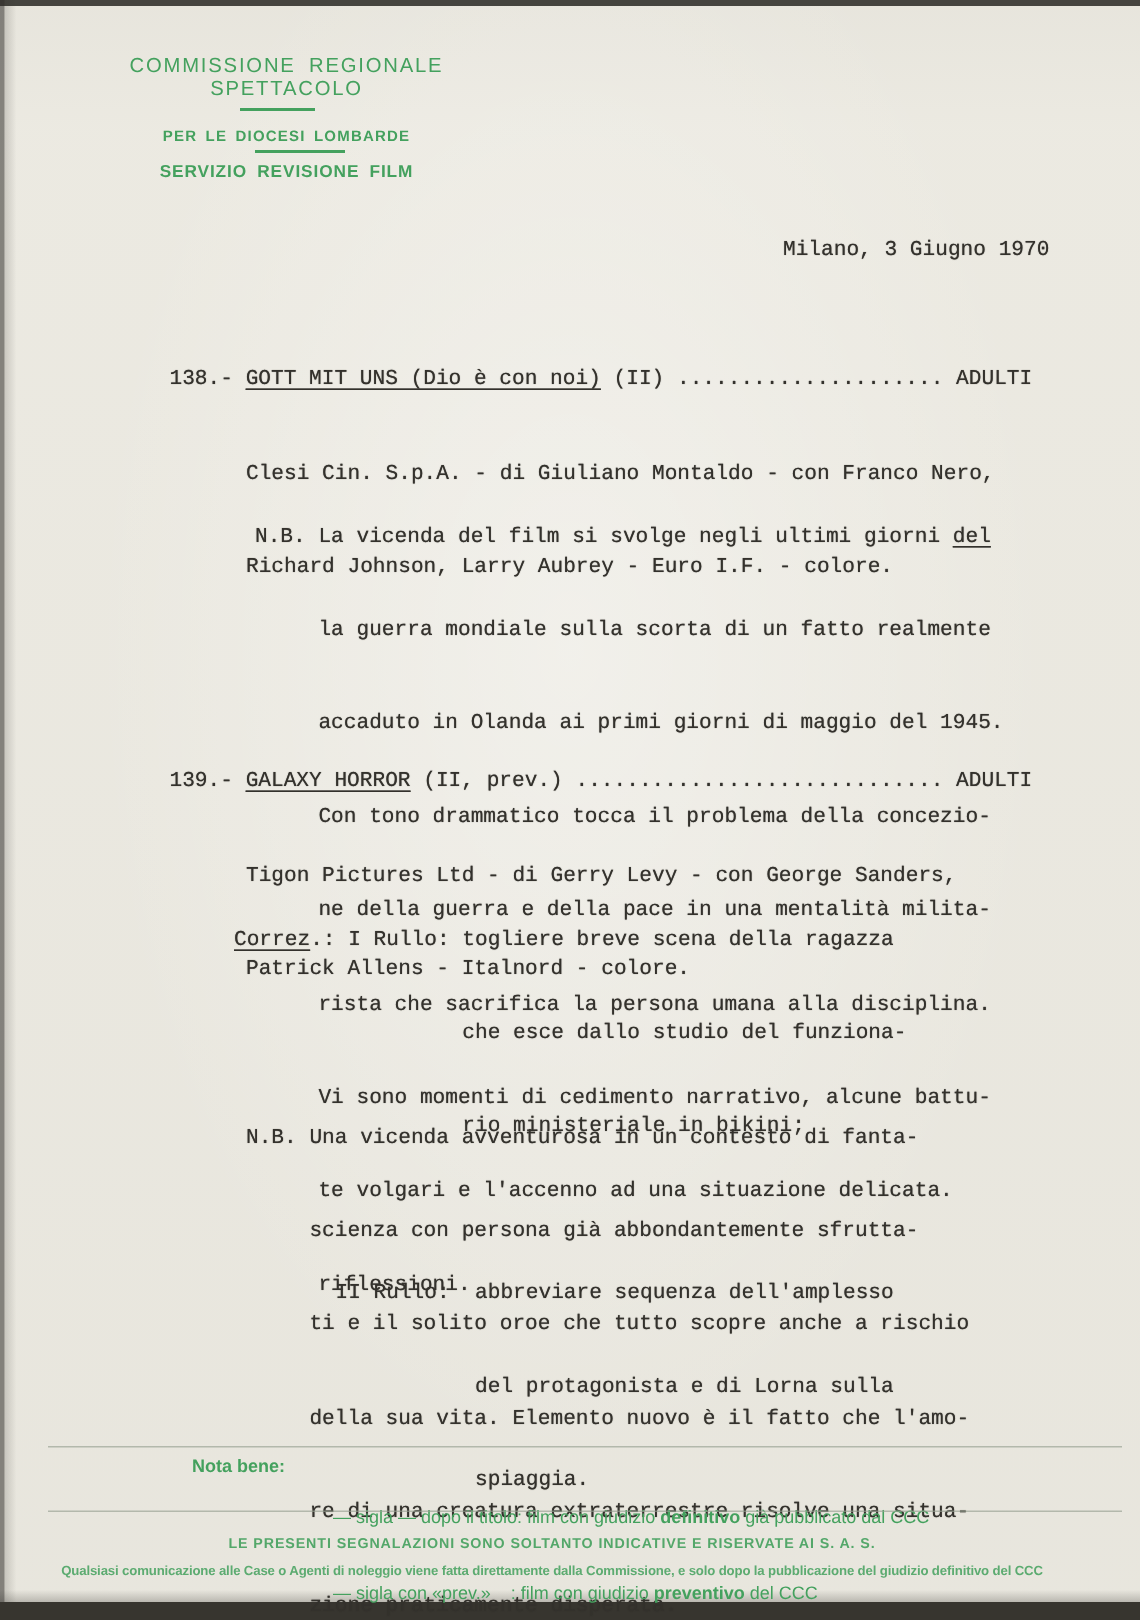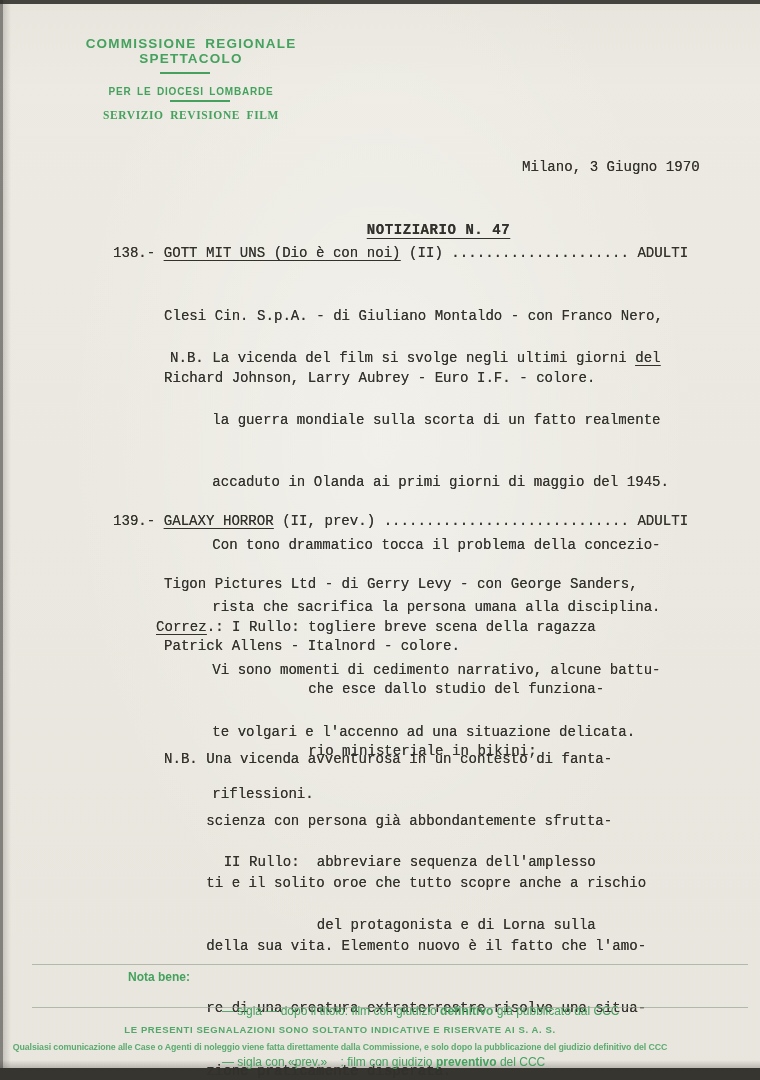--- a/index.html
+++ b/index.html
@@ -21,33 +21,33 @@
     font-family:"Liberation Mono","DejaVu Sans Mono",monospace;
     font-size:14.1px;line-height:20.8px;color:var(--ink,#33312c);
     white-space:pre;text-shadow:0 0 0.6px rgba(51,49,44,0.78);
   }
   .abs{position:absolute;}
   .line{display:block;white-space:pre;}
   .u{text-decoration:underline;text-underline-offset:3px;}
   .spacer7{height:7px;}
 
   .letterhead{left:40px;top:36px;width:302px;text-align:center;color:var(--green,#44a15e);}
-  .lh1{font-size:13.5px;font-weight:bold;letter-spacing:1.2px;word-spacing:4px;}
+  .lh1{font-size:13.5px;font-weight:normal;letter-spacing:1.2px;word-spacing:4px;}
   .lh2{font-size:10px;font-weight:bold;letter-spacing:0.8px;word-spacing:2px;margin-top:20px;}
-  .lh3{font-size:11.5px;font-weight:bold;letter-spacing:0.6px;word-spacing:3px;margin-top:12px;font-family:Liberation Serif, serif;}
+  .lh3{font-size:11.5px;font-weight:bold;letter-spacing:0.6px;word-spacing:3px;margin-top:12px;}
   .lh-rule{position:absolute;height:1.5px;background:var(--green,#44a15e);}
 
   .doc-title{font-weight:bold;letter-spacing:0.5px;}
   .doc-title .u{text-underline-offset:4px;}
 
   .nota{position:absolute;color:var(--green,#44a15e);font-size:12px;line-height:17px;white-space:pre;}
   .nota b{font-weight:bold;}
   .rule{position:absolute;left:32px;width:716px;height:1px;background:rgba(150,160,145,0.65);}
 
-  .footer-line{position:absolute;left:0;width:680px;text-align:center;color:var(--green,#44a15e);}
+  .footer-line{position:absolute;left:0;width:680px;text-align:center;color:var(--green,#44a15e);padding-left:28px;}
   .f1{font-size:9.5px;letter-spacing:0.6px;font-weight:bold;opacity:0.9;}
   .f2{font-size:8.8px;letter-spacing:-0.1px;font-weight:bold;opacity:0.85;}
 </style>
 </head>
 <body>
 
 <div class="page">
 
   <div class="edge edge-top"></div>
   <div class="edge edge-left"></div>
@@ -58,56 +58,55 @@
   <div class="abs letterhead">
     <div class="lh1">COMMISSIONE REGIONALE SPETTACOLO</div>
     <div class="lh2">PER LE DIOCESI LOMBARDE</div>
     <div class="lh3">SERVIZIO REVISIONE FILM</div>
   </div>
   <div class="lh-rule" style="left:160px;top:72px;width:50px;"></div>
   <div class="lh-rule" style="left:170px;top:100px;width:60px;"></div>
 
   <div class="abs mono" style="left:522px;top:157px;">Milano, 3 Giugno 1970</div>
 
-  <div class="abs mono doc-title" style="left:331px;top:199px;">
-    <span class="u">NOTIZIARIO N. 47</span>
-  </div>
 
   <div class="abs mono line" style="left:113px;top:243px;text-align:center;"><span>138.- </span><span class="u">GOTT MIT UNS (Dio è con noi)</span><span> (II) ..................... </span><span>ADULTI</span></div>
 
   <div class="abs mono" style="left:164px;top:264px;">
     <div class="line">Clesi Cin. S.p.A. - di Giuliano Montaldo - con Franco Nero,</div>
     <div class="line">Richard Johnson, Larry Aubrey - Euro I.F. - colore.</div>
   </div>
 
   <div class="abs mono" style="left:170px;top:306px;">
     <div class="line"><span>N.B. La vicenda del film si svolge negli ultimi giorni </span><span class="u">del</span></div>
     <div class="line">     la guerra mondiale sulla scorta di un fatto realmente</div>
     <div class="line">     accaduto in Olanda ai primi giorni di maggio del 1945.</div>
     <div class="line">     Con tono drammatico tocca il problema della concezio-</div>
+    <div class="line">     ne della guerra e della pace in una mentalità milita-</div>
     <div class="line">     rista che sacrifica la persona umana alla disciplina.</div>
     <div class="line">     Vi sono momenti di cedimento narrativo, alcune battu-</div>
     <div class="line">     te volgari e l'accenno ad una situazione delicata.</div>
     <div class="line">     riflessioni.</div>
   </div>
 
   <div class="abs mono line" style="left:113px;top:511px;"><span>139.- </span><span class="u">GALAXY HORROR</span><span> (II, prev.) ............................. </span><span>ADULTI</span></div>
 
   <div class="abs mono" style="left:164px;top:532px;">
     <div class="line">Tigon Pictures Ltd - di Gerry Levy - con George Sanders,</div>
     <div class="line">Patrick Allens - Italnord - colore.</div>
   </div>
 
   <div class="abs mono" style="left:156px;top:575px;">
     <div class="line"><span class="u">Correz</span><span>.: I Rullo: togliere breve scena della ragazza</span></div>
     <div class="line">                  che esce dallo studio del funziona-</div>
     <div class="line">                  rio ministeriale in bikini;</div>
     <div class="spacer7"></div>
     <div class="line">        II Rullo:  abbreviare sequenza dell'amplesso</div>
     <div class="line">                   del protagonista e di Lorna sulla</div>
+    <div class="line">                   spiaggia.</div>
   </div>
 
   <div class="abs mono" style="left:164px;top:707px;">
     <div class="line">N.B. Una vicenda avventurosa in un contesto di fanta-</div>
     <div class="line">     scienza con persona già abbondantemente sfrutta-</div>
     <div class="line">     ti e il solito oroe che tutto scopre anche a rischio</div>
     <div class="line">     della sua vita. Elemento nuovo è il fatto che l'amo-</div>
     <div class="line">     re di una creatura extraterrestre risolve una situa-</div>
     <div class="line">     zione praticamente disperata.</div>
     

